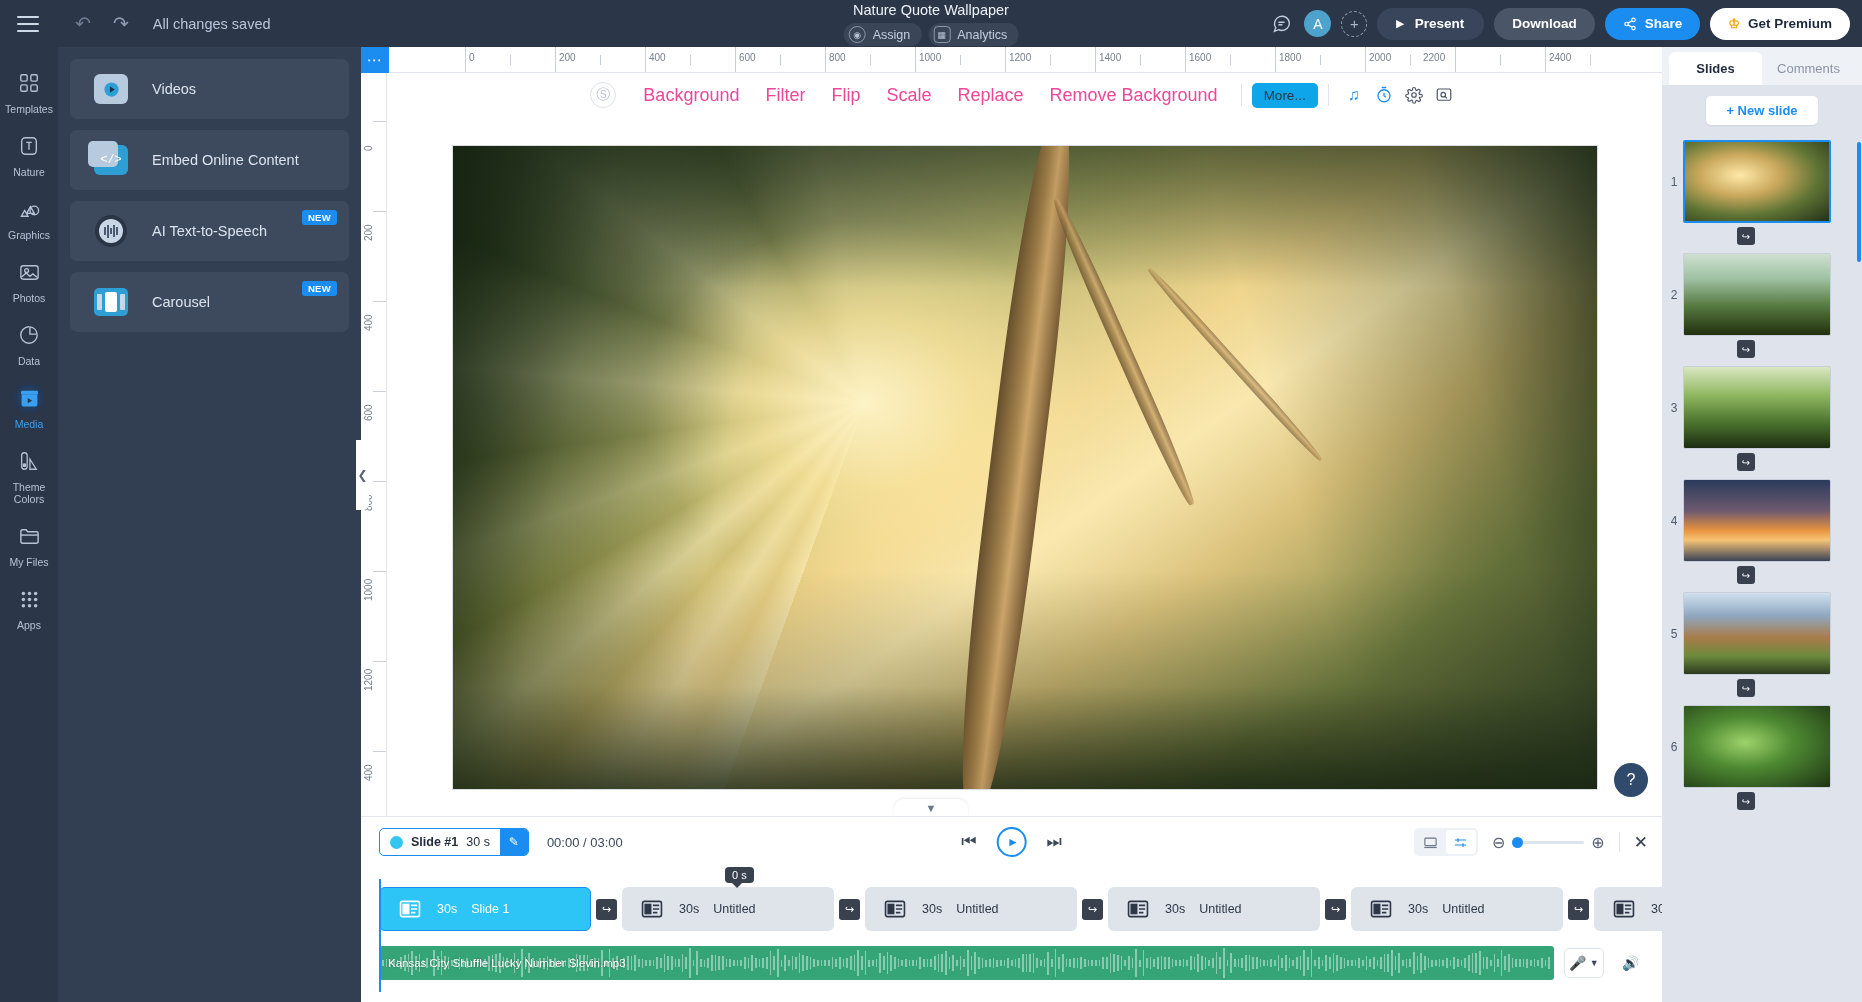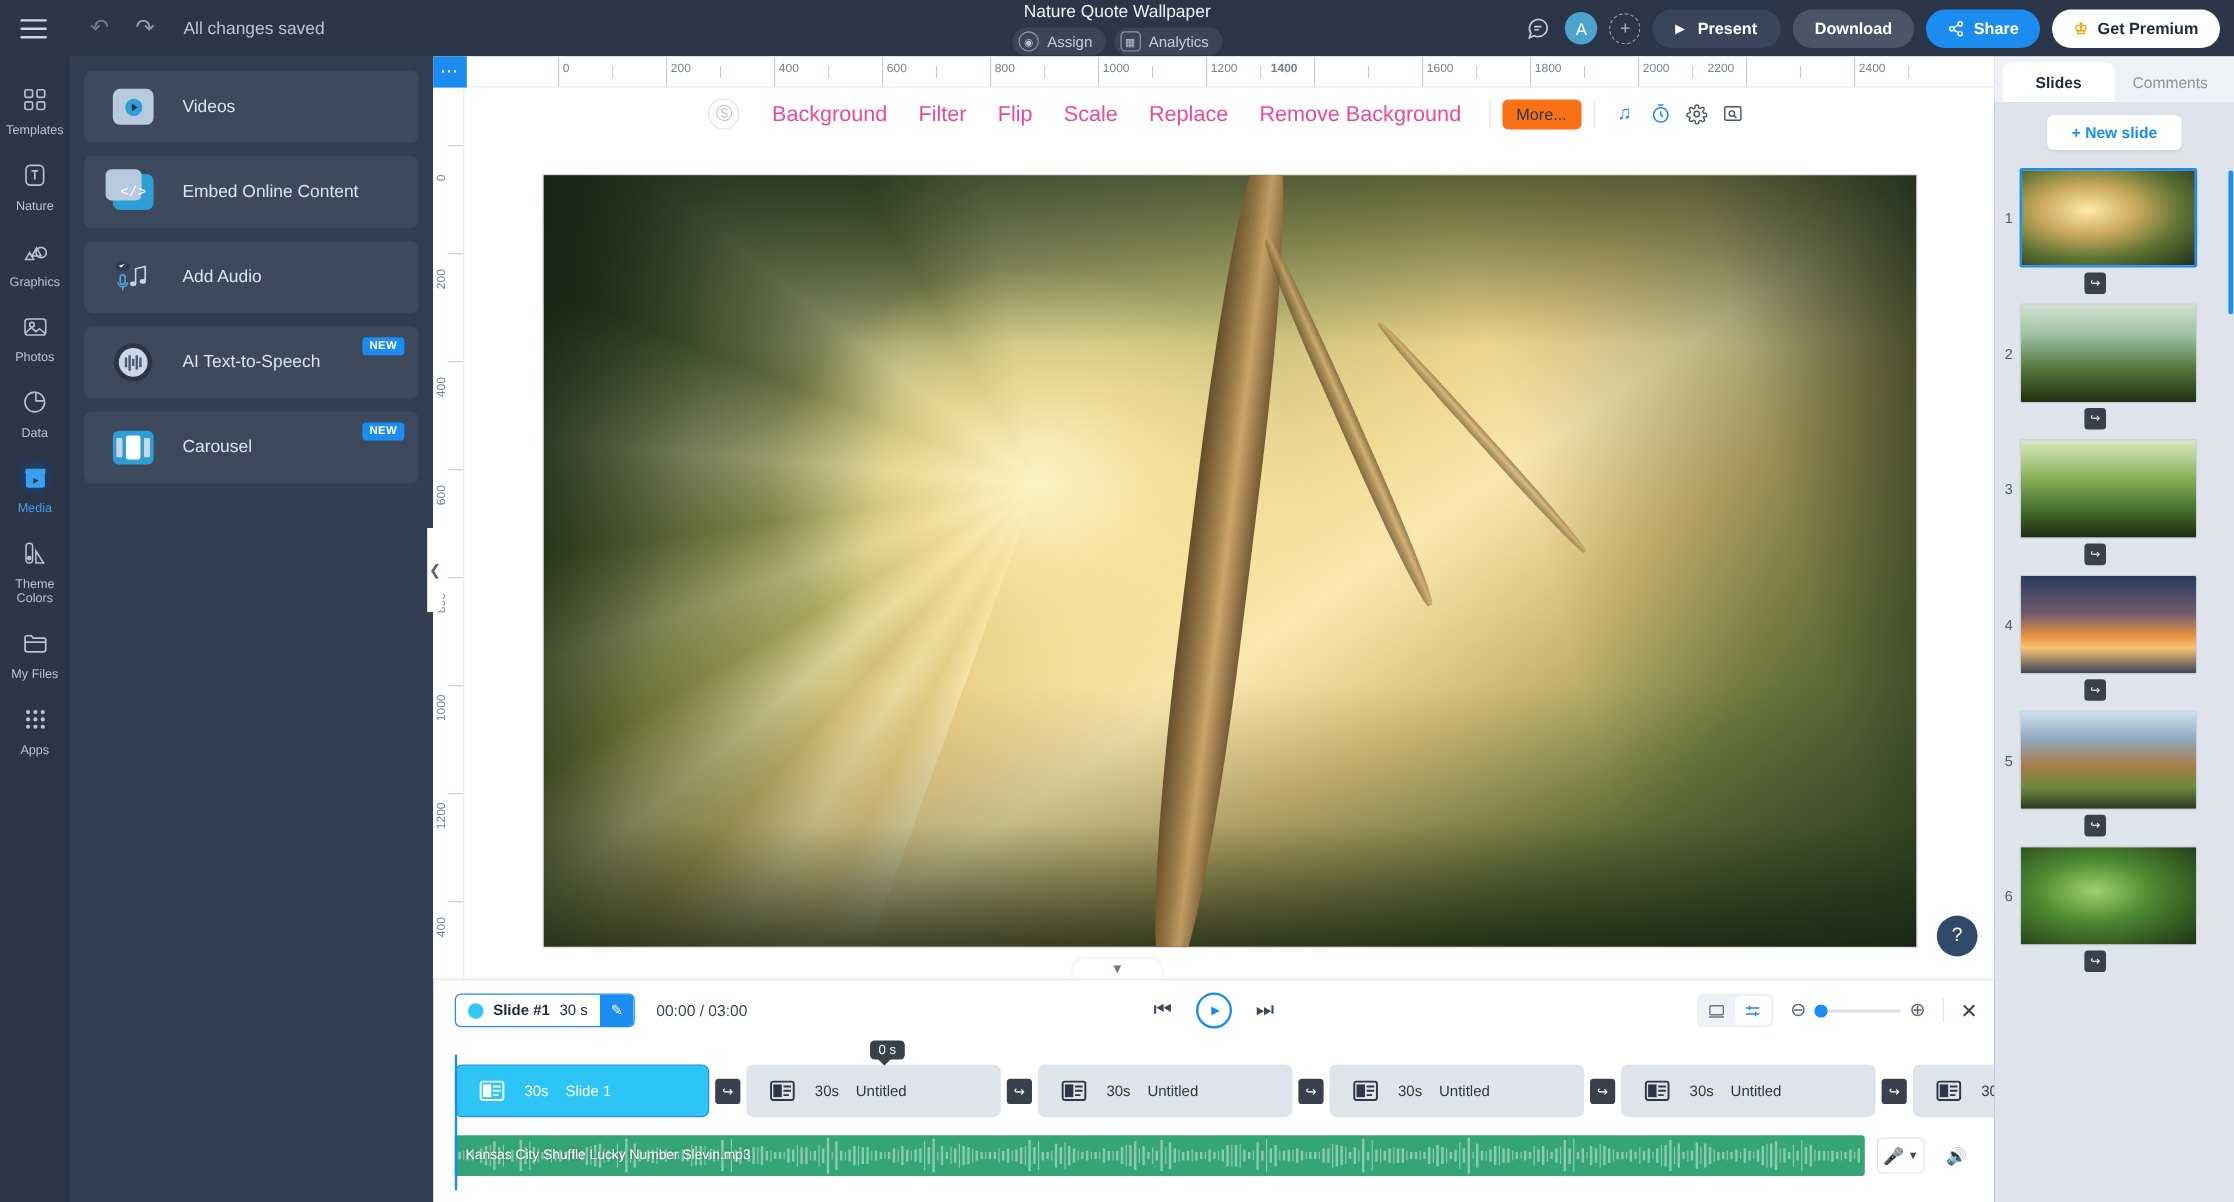--- a/index.html
+++ b/index.html
@@ -157,21 +157,21 @@
     display: flex; align-items: center; justify-content: center; gap: 0px;
     background: #fff;
   }
   .ot-item { font-size: 18px; color: #ec4899; padding: 0 13px; cursor: pointer; white-space: nowrap;}
   .ot-circ {
     width: 26px; height: 26px; border-radius: 50%; border: 1.5px solid #dfe3ea;
     display: flex; align-items: center; justify-content: center; margin-right: 14px;
     color: #b9c0cc; font-size: 14px; cursor: pointer;
   }
   .ot-sep { width: 1px; height: 22px; background: #e0e4ea; margin: 0 10px; }
-  .ot-more { font-size: 13.5px; color: #2d3748; background: #f97316; border-radius: 5px; padding: 5px 12px; cursor:pointer;}
+  .ot-more { font-size: 13.5px; color: #2d3748; background: #0ea5e9; border-radius: 5px; padding: 5px 12px; cursor:pointer;}
   .ot-ico { width: 30px; height: 28px; display:flex; align-items:center; justify-content:center; cursor:pointer; color:#4a5568;}
   .ot-ico.blue { color: #1b8df0; }
 
   .stage {
     position: absolute; left: 26px; top: 70px; right: 0; bottom: 0;
     background: #fff; display: flex; align-items: flex-start; justify-content: center;
     padding-top: 28px;
   }
   .slide-img {
     width: 1146px; height: 645px; border: 1px solid #d9dde4;
@@ -543,34 +543,20 @@
     <div class="media-card">
       <div class="mc-ico">
         <div class="sq-ico" style="background:#2e9fd4; position:relative;">
           <div style="position:absolute;left:-6px;top:-4px;width:30px;height:26px;background:#b7cade;border-radius:5px;"></div>
           <span style="position:relative;color:#fff;font-size:12px;font-family:'Liberation Mono',monospace;">&lt;/&gt;</span>
         </div>
       </div>
       <div class="mc-lbl">Embed Online Content</div>
     </div>
 
-    <div class="media-card">
-      <div class="mc-ico">
-        <svg width="34" height="30" viewBox="0 0 34 30" fill="none">
-          <ellipse cx="8" cy="6" rx="6" ry="4.2" fill="#2f3d52"></ellipse>
-          <path d="M5 5.5l5-1.5-3 3z" fill="#fff"></path>
-          <rect x="6.2" y="13" width="4" height="8" rx="2" fill="none" stroke="#4ea6d8" stroke-width="1.3"></rect>
-          <path d="M4.3 19c0 2.3 1.8 4 4 4s4-1.7 4-4M8.3 23v3" stroke="#4ea6d8" stroke-width="1.3" fill="none"></path>
-          <path d="M19 20V8l8-2v12" stroke="#c9d6e6" stroke-width="1.3" fill="none"></path>
-          <ellipse cx="17" cy="20.5" rx="2.6" ry="2" fill="#c9d6e6"></ellipse>
-          <ellipse cx="25" cy="18.5" rx="2.6" ry="2" fill="#c9d6e6"></ellipse>
-        </svg>
-      </div>
-      <div class="mc-lbl">Add Audio</div>
-    </div>
 
     <div class="media-card">
       <div class="mc-ico">
         <div class="sq-ico" style="border-radius:50%;width:32px;height:32px;background:#2a3546;display:flex;align-items:center;justify-content:center;">
           <div style="width:24px;height:24px;border-radius:50%;background:#c9d6e6;display:flex;align-items:center;justify-content:center;gap:1.5px;">
             <i style="display:block;width:1.6px;height:8px;background:#4a5a70;"></i>
             <i style="display:block;width:1.6px;height:13px;background:#4a5a70;"></i>
             <i style="display:block;width:1.6px;height:6px;background:#4a5a70;"></i>
             <i style="display:block;width:1.6px;height:12px;background:#4a5a70;"></i>
             <i style="display:block;width:1.6px;height:8px;background:#4a5a70;"></i>
@@ -615,21 +601,21 @@
         <div class="rt-tick" style="left: 438px;"></div>
         <div class="rt-lbl" style="left: 442px;">800</div>
         <div class="rt-tick" style="left: 483px; height: 10px; top: 8px;"></div>
         <div class="rt-tick" style="left: 528px;"></div>
         <div class="rt-lbl" style="left: 532px;">1000</div>
         <div class="rt-tick" style="left: 573px; height: 10px; top: 8px;"></div>
         <div class="rt-tick" style="left: 618px;"></div>
         <div class="rt-lbl" style="left: 622px;">1200</div>
         <div class="rt-tick" style="left: 663px; height: 10px; top: 8px;"></div>
         <div class="rt-tick" style="left: 708px;"></div>
-        <div class="rt-lbl" style="left: 672px; font-weight: bold;">1400</div>
+        <div class="rt-lbl" style="left: 712px;">1400</div>
         <div class="rt-tick" style="left: 753px; height: 10px; top: 8px;"></div>
         <div class="rt-tick" style="left: 798px;"></div>
         <div class="rt-lbl" style="left: 802px;">1600</div>
         <div class="rt-tick" style="left: 843px; height: 10px; top: 8px;"></div>
         <div class="rt-tick" style="left: 888px;"></div>
         <div class="rt-lbl" style="left: 892px;">1800</div>
         <div class="rt-tick" style="left: 933px; height: 10px; top: 8px;"></div>
         <div class="rt-tick" style="left: 978px;"></div>
         <div class="rt-lbl" style="left: 982px;">2000</div>
         <div class="rt-tick" style="left: 1023px; height: 10px; top: 8px;"></div>

